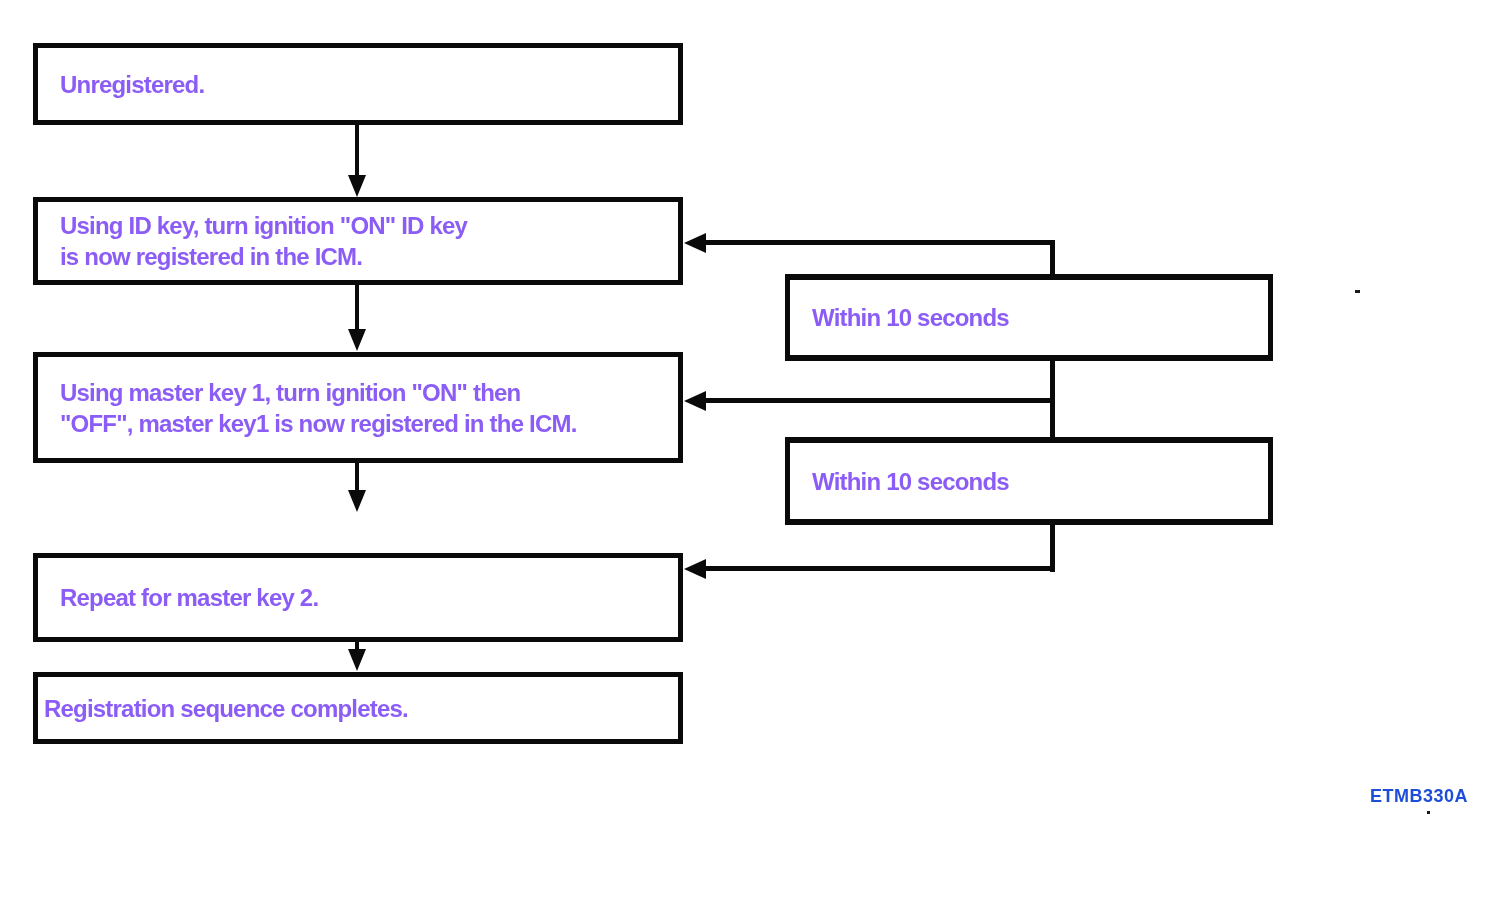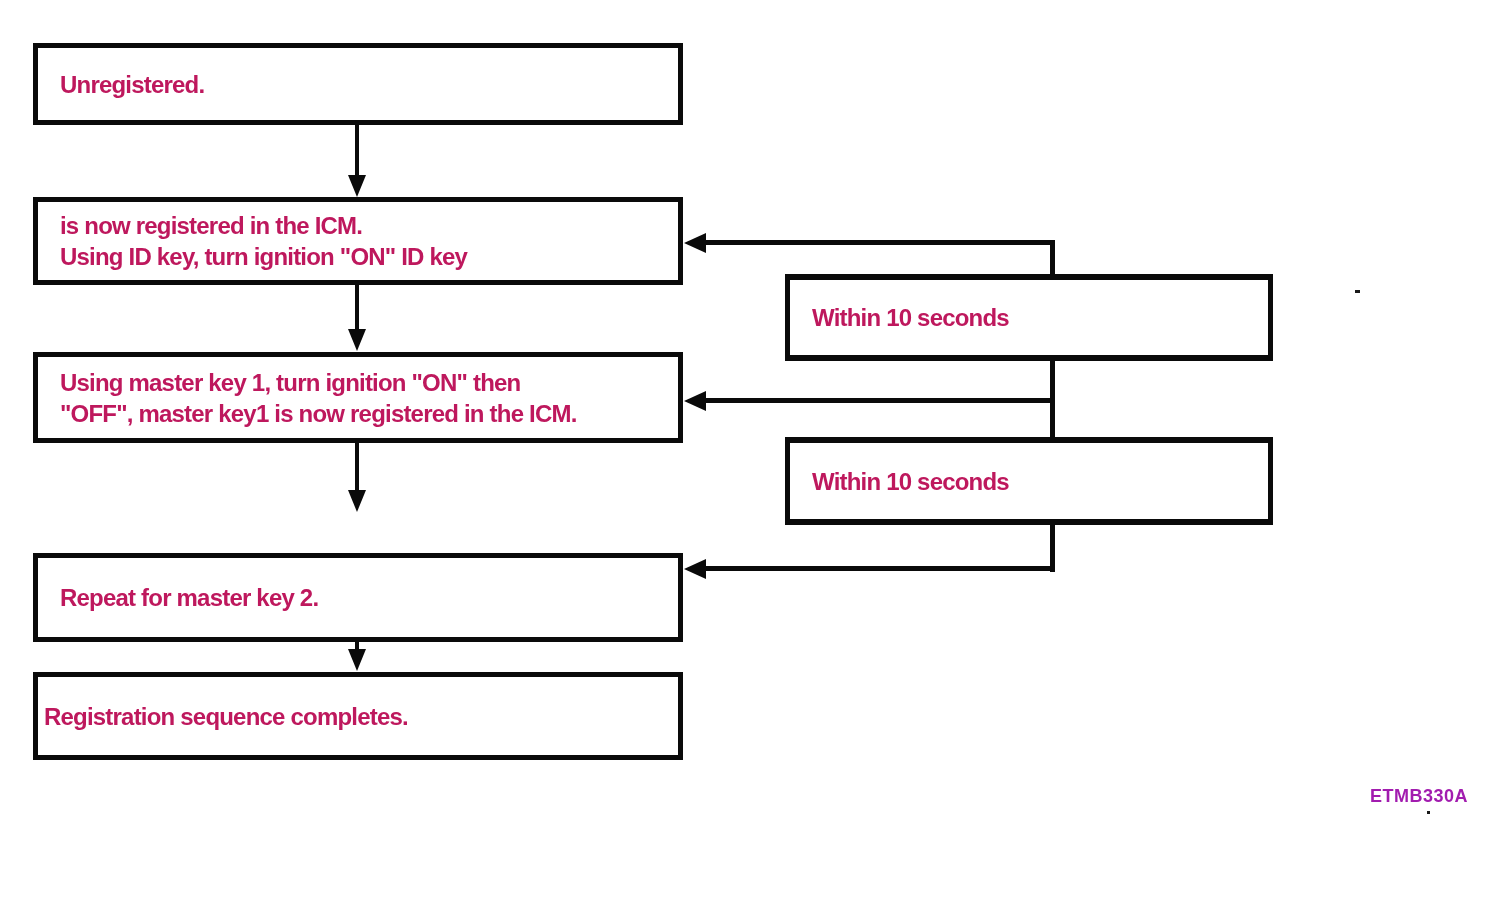--- a/index.html
+++ b/index.html
@@ -14,36 +14,36 @@
   }
   .flow-box {
     position: absolute;
     background: #ffffff;
     border: 5px solid #0a0a0a;
     display: flex;
     flex-direction: column;
     justify-content: center;
     padding-left: 22px;
     padding-right: 10px;
-    color: #be185d;
+    color: #8b5cf6;
     font-size: 24px;
     line-height: 31px;
     font-weight: 700;
     letter-spacing: -0.8px;
     z-index: 2;
   }
   .flow-box .line { display: block; white-space: nowrap; }
 
   
   .step { left: 33px; width: 650px; }
   .step-1 { top: 43px;  height: 82px; }
   .step-2 { top: 197px; height: 88px; }
-  .step-3 { top: 352px; height: 91px; }
+  .step-3 { top: 352px; height: 111px; }
   .step-4 { top: 513px; height: 89px; margin-top: 40px; }
-  .step-5 { top: 672px; height: 88px; padding-left: 6px; }
+  .step-5 { top: 672px; height: 72px; padding-left: 6px; }
 
   
   .timer { left: 785px; width: 488px; border-width: 6px 5px; }
   .timer-1 { top: 274px; height: 87px; }
   .timer-2 { top: 437px; height: 88px; }
 
   
   .trunk {
     position: absolute;
     left: 1050px; top: 240px;
@@ -98,41 +98,41 @@
   .av-3 { top: 490px; }
   .av-4 { top: 649px; }
 
   
   .figure-code {
     position: absolute;
     left: 1370px; top: 786px;
     font-size: 18px;
     font-weight: 700;
     letter-spacing: 0.5px;
-    color: #a21caf;
+    color: #1d4ed8;
     white-space: nowrap;
   }
 
   
   .speck { position: absolute; background: #1a1a1a; }
   .speck-1 { left: 1355px; top: 290px; width: 5px; height: 3px; }
   .speck-2 { left: 1427px; top: 811px; width: 3px; height: 3px; }
 </style>
 </head>
 <body>
 
 <div class="canvas">
 
   <div class="flow-box step step-1">
     <span class="line">Unregistered.</span>
   </div>
 
   <div class="flow-box step step-2">
+    <span class="line">Using ID key, turn ignition "ON" ID key</span>
     <span class="line">is now registered in the ICM.</span>
-    <span class="line">Using ID key, turn ignition "ON" ID key</span>
   </div>
 
   <div class="flow-box step step-3">
     <span class="line">Using master key 1, turn ignition "ON" then</span>
     <span class="line">"OFF", master key1 is now registered in the ICM.</span>
   </div>
 
   <div class="flow-box step step-4">
     <span class="line">Repeat for master key 2.</span>
   </div>

